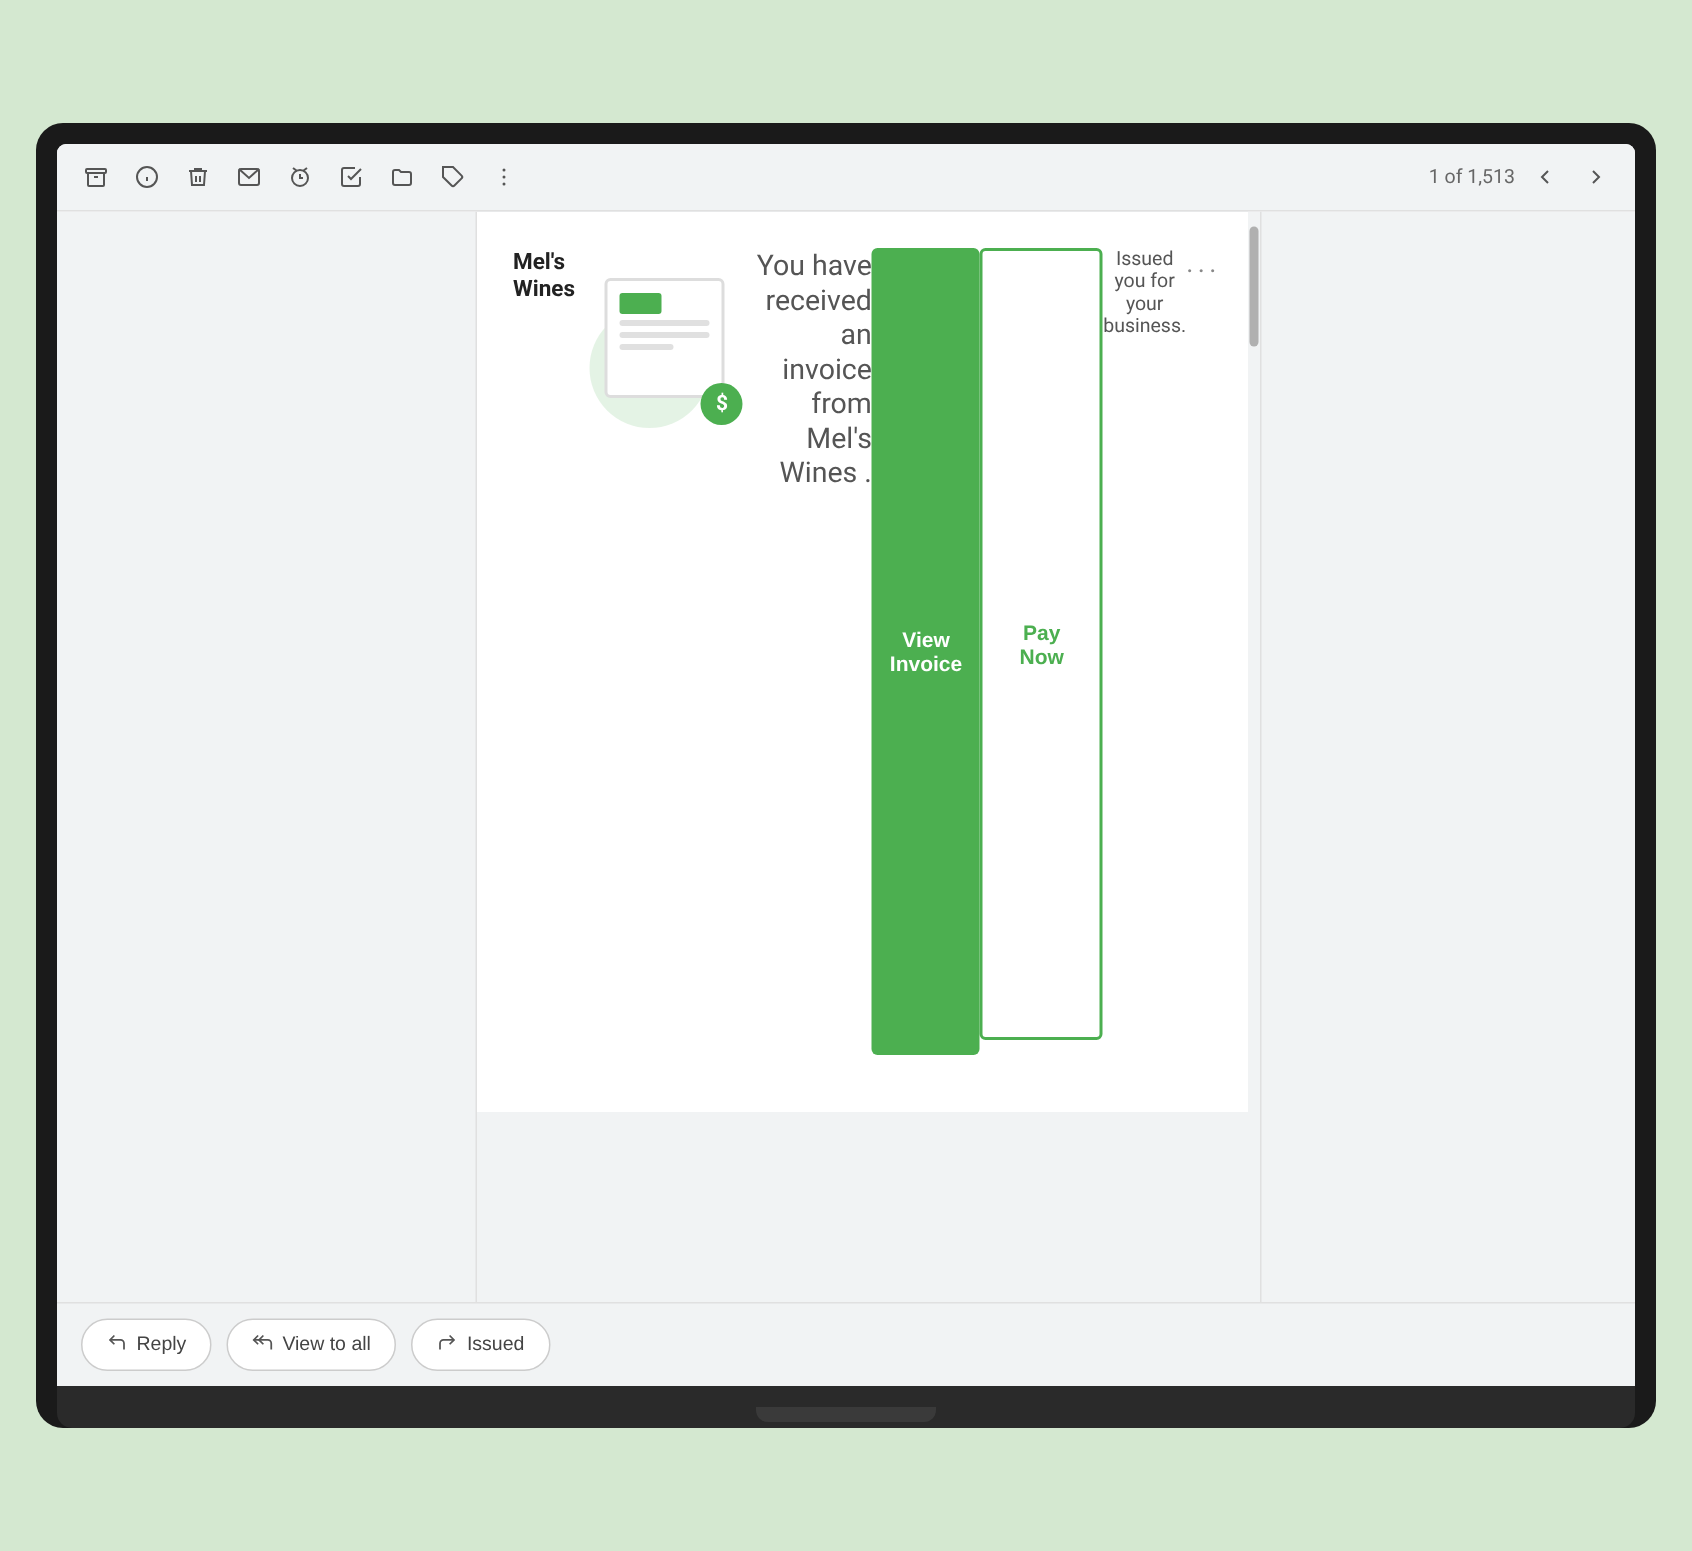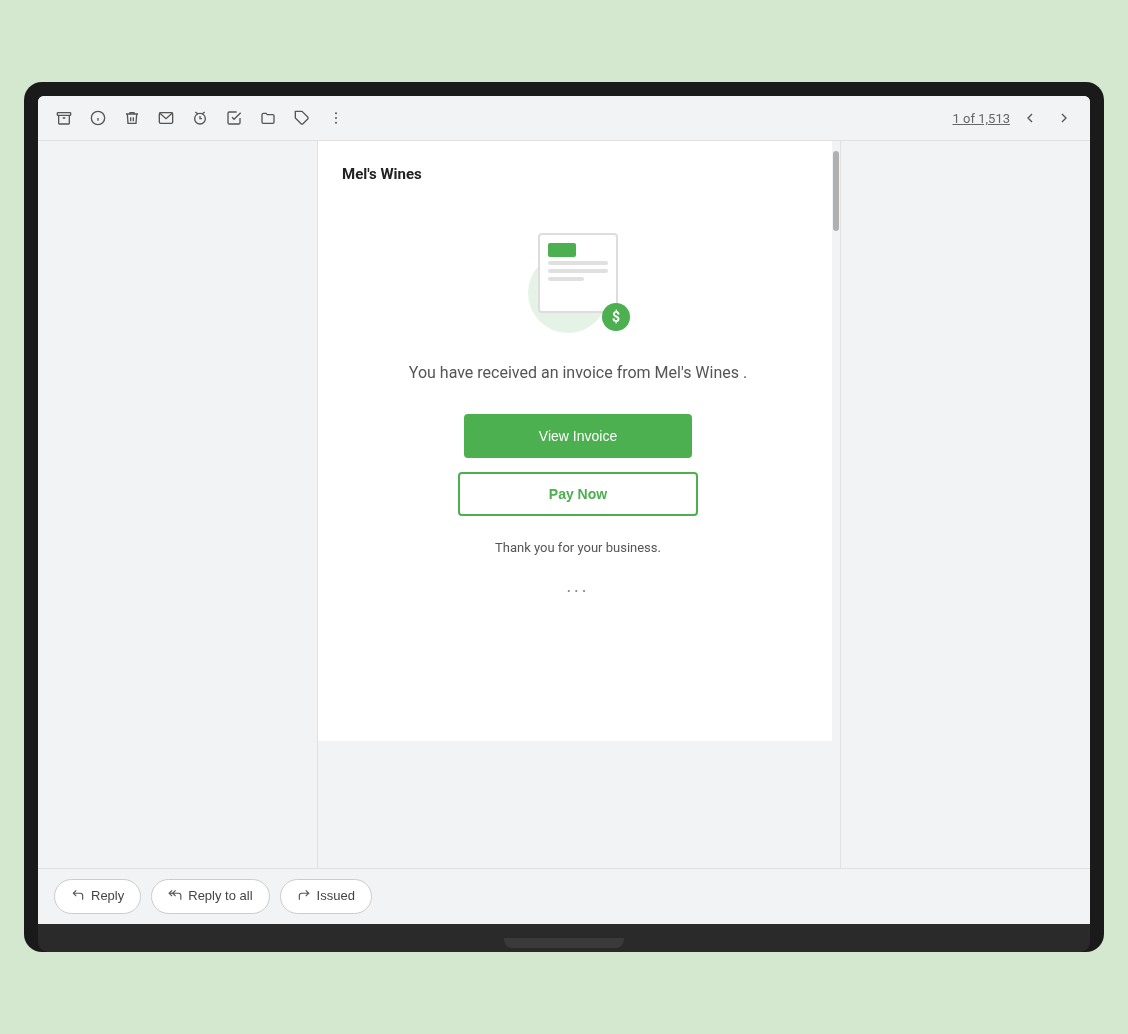--- a/index.html
+++ b/index.html
@@ -87,21 +87,20 @@
     .toolbar-spacer {
       flex: 1;
     }
 
     .toolbar-pagination {
       display: flex;
       align-items: flex-end;
       gap: 8px;
       color: #666;
       font-size: 13px;
-      text-decoration: underline;
     }
 
     .toolbar-nav-btn {
       width: 28px;
       height: 28px;
       display: flex;
       align-items: center;
       justify-content: center;
       border-radius: 50%;
       cursor: pointer;
@@ -132,21 +131,21 @@
       flex-direction: column;
     }
 
     .email-body {
       margin: 0 auto;
       width: 520px;
       background: #ffffff;
       min-height: 600px;
       padding: 24px;
       display: flex;
-      flex-direction: column;
+      flex-direction: row;
     }
 
     .invoice-header {
       display: flex;
       justify-content: space-between;
       align-items: flex-start;
       margin-bottom: 30px;
     }
 
     .company-name {
@@ -234,37 +233,37 @@
       right: 8px;
       display: flex;
       align-items: center;
       justify-content: center;
       color: white;
       font-size: 14px;
       font-weight: bold;
     }
 
     .email-text {
-      text-align: center;
-      font-size: 16px;
+      text-align: right;
+      font-size: 19px;
       color: #555;
       margin-bottom: 32px;
     }
 
     .btn-view-invoice {
       display: block;
       margin: 0 auto 14px auto;
       width: 228px;
       padding: 14px 12px;
       background: #4caf50;
       color: white;
       border: none;
       border-radius: 4px;
       font-size: 14px;
-      font-weight: 400;
+      font-weight: 700;
       text-align: center;
       cursor: pointer;
     }
 
     .btn-pay-now {
       display: block;
       margin: 0 auto 24px auto;
       width: 240px;
       padding: 12px 20px;
       background: #ffffff;
@@ -454,21 +453,21 @@
                 <div class="dollar-badge">$</div>
               </div>
             </div>
 
             <div class="email-text">You have received an invoice from Mel's Wines .</div>
 
             <button class="btn-view-invoice">View Invoice</button>
 
             <button class="btn-pay-now">Pay Now</button>
 
-            <div class="thank-you-text">Thank you for your business.</div>
+            <div class="thank-you-text">Issued you for your business.</div>
 
             <div class="email-dots">...</div>
 
           </div>
         </div>
 
         <div class="scrollbar-track">
           <div class="scrollbar-thumb"></div>
         </div>
 
@@ -488,21 +487,21 @@
         </button>
 
         <button class="reply-btn">
           <span class="reply-btn-icon">
             <svg width="14" height="14" viewBox="0 0 24 24" fill="none" stroke="#555" stroke-width="2">
                 <polyline points="7 14 2 9 7 4"></polyline>
                 <polyline points="13 14 8 9 13 4"></polyline>
                 <path d="M22 20v-7a4 4 0 00-4-4H2"></path>
               </svg>
           </span>
-          <span>Reply to all</span>
+          <span>View to all</span>
         </button>
 
         <button class="reply-btn">
           <span class="reply-btn-icon">
             <svg width="14" height="14" viewBox="0 0 24 24" fill="none" stroke="#555" stroke-width="2">
                 <polyline points="15 14 20 9 15 4"></polyline>
                 <path d="M4 20v-7a4 4 0 014-4h12"></path>
               </svg>
           </span>
           <span>Issued</span>

